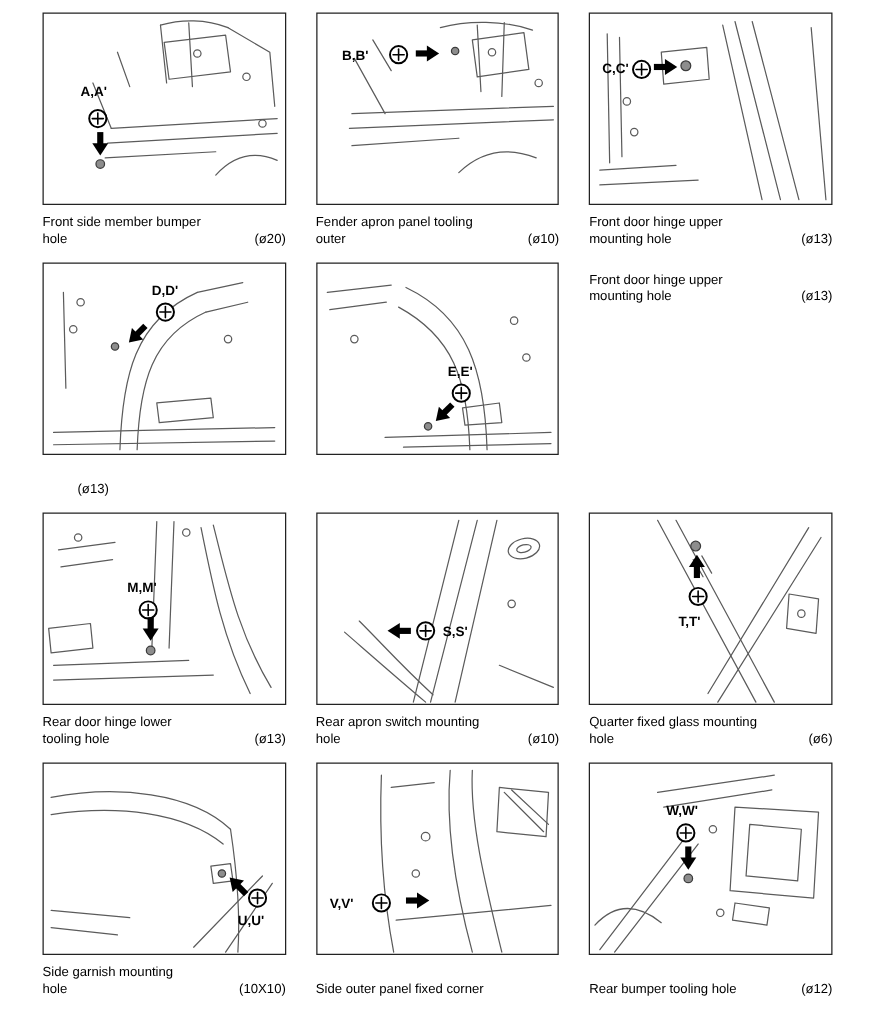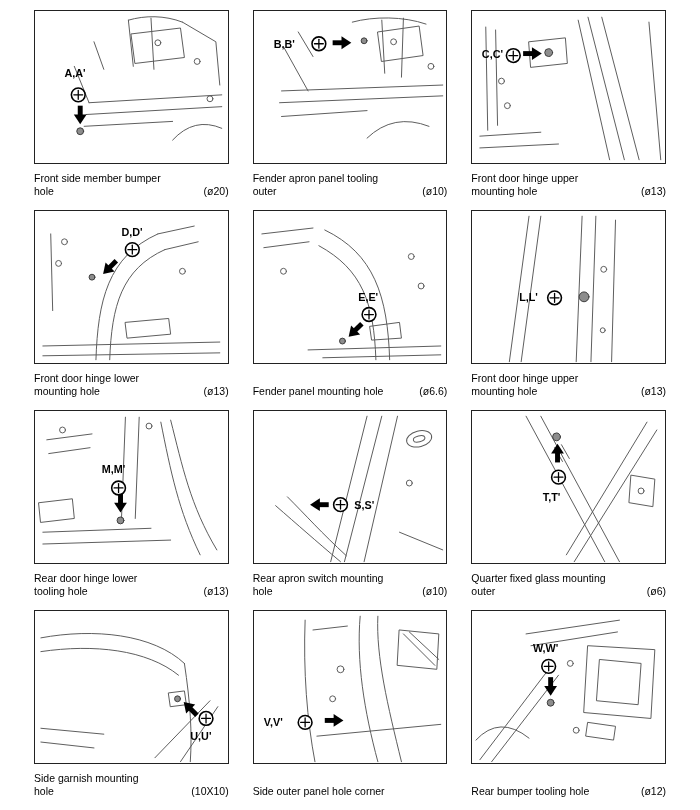--- a/index.html
+++ b/index.html
@@ -183,21 +183,20 @@
               <line x1="0" y1="-4.5" x2="0" y2="4.5"></line>
           </g>
           <g class="arr" transform="translate(70,62) rotate(45)">
             <rect x="-2.5" y="-18" width="5" height="10"></rect>
               <polygon points="-6.5,-9 6.5,-9 0,1"></polygon>
           </g>
         </g>
       </svg>
     </div>
     <div class="caption">
-      <span class="cap-text">Front door hinge lower mounting hole</span>
       <span class="cap-spec">(ø13)</span>
     </div>
   </div>
 
   <div class="panel">
     <div class="art-box">
       <svg viewBox="0 0 196 152">
         <g class="art">
           <path d="M138,150 C136,85 122,42 72,18"></path>
           <path d="M124,150 C122,92 110,58 66,34"></path>
@@ -218,49 +217,23 @@
               <line x1="-4.5" y1="0" x2="4.5" y2="0"></line>
               <line x1="0" y1="-4.5" x2="0" y2="4.5"></line>
           </g>
           <g class="arr" transform="translate(97,126) rotate(45)">
             <rect x="-2.5" y="-18" width="5" height="10"></rect>
               <polygon points="-6.5,-9 6.5,-9 0,1"></polygon>
           </g>
         </g>
       </svg>
     </div>
-    <div class="caption">
-      <span class="cap-text">Fender panel mounting hole</span>
-      <span class="cap-spec">(ø6.6)</span>
-    </div>
-  </div>
-
-  <div class="panel">
-    <div class="art-box">
-      <svg viewBox="0 0 196 152">
-        <g class="art">
-          <path d="M112,4 L106,152"></path>
-            <path d="M126,4 L121,152"></path>
-            <path d="M146,8 L142,152"></path>
-          <path d="M58,4 L38,152"></path>
-            <path d="M70,4 L50,152"></path>
-          <circle cx="134" cy="58" r="3"></circle>
-            <circle cx="133" cy="120" r="2.5"></circle>
-          <circle class="bolt" cx="114" cy="86" r="5"></circle>
-        </g>
-        <g class="callout">
-          <text x="48" y="90">L,L'</text>
-          <g class="target" transform="translate(84,87)">
-            <circle r="7"></circle>
-              <line x1="-4.5" y1="0" x2="4.5" y2="0"></line>
-              <line x1="0" y1="-4.5" x2="0" y2="4.5"></line>
-          </g>
-        </g>
-      </svg>
-    </div>
+  </div>
+
+  <div class="panel">
     <div class="caption">
       <span class="cap-text">Front door hinge upper mounting hole</span>
       <span class="cap-spec">(ø13)</span>
     </div>
   </div>
 
   <div class="panel">
     <div class="art-box">
       <svg viewBox="0 0 196 152">
         <g class="art">
@@ -353,21 +326,21 @@
           <g class="target" transform="translate(88,66)">
             <circle r="7"></circle>
               <line x1="-4.5" y1="0" x2="4.5" y2="0"></line>
               <line x1="0" y1="-4.5" x2="0" y2="4.5"></line>
           </g>
           <text x="72" y="90">T,T'</text>
         </g>
       </svg>
     </div>
     <div class="caption">
-      <span class="cap-text">Quarter fixed glass mounting outer</span>
+      <span class="cap-text">Quarter fixed glass mounting hole</span>
       <span class="cap-spec">(ø6)</span>
     </div>
   </div>
 
   <div class="panel">
     <div class="art-box">
       <svg viewBox="0 0 196 152">
         <g class="art">
           <path d="M6,26 C60,16 120,22 152,52"></path>
           <path d="M6,40 C60,32 114,38 146,64"></path>
@@ -422,21 +395,21 @@
               <line x1="0" y1="-4.5" x2="0" y2="4.5"></line>
           </g>
           <g class="arr" transform="translate(90,110) rotate(270)">
             <rect x="-2.5" y="-18" width="5" height="10"></rect>
               <polygon points="-6.5,-9 6.5,-9 0,1"></polygon>
           </g>
         </g>
       </svg>
     </div>
     <div class="caption">
-      <span class="cap-text">Side outer panel hole corner</span>
+      <span class="cap-text">Side outer panel fixed corner</span>
       <span class="cap-spec"></span>
     </div>
   </div>
 
   <div class="panel">
     <div class="art-box">
       <svg viewBox="0 0 196 152">
         <g class="art">
           <path d="M8,150 L78,58"></path>
             <path d="M20,152 L88,64"></path>

